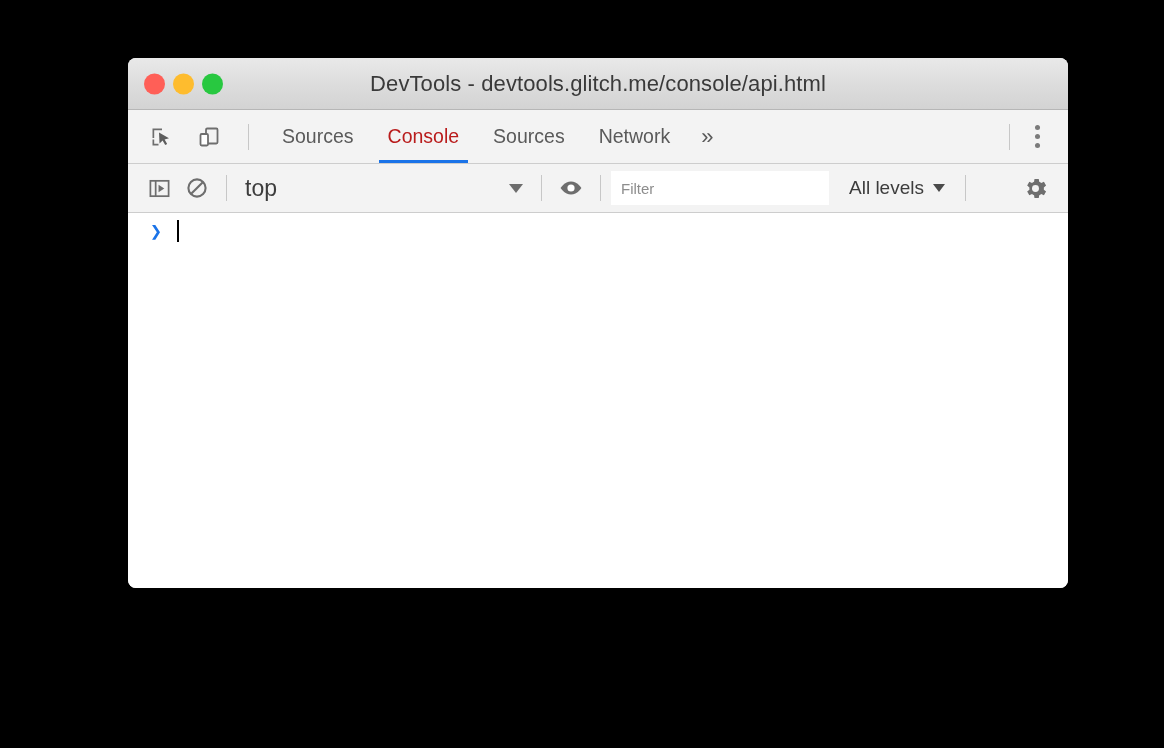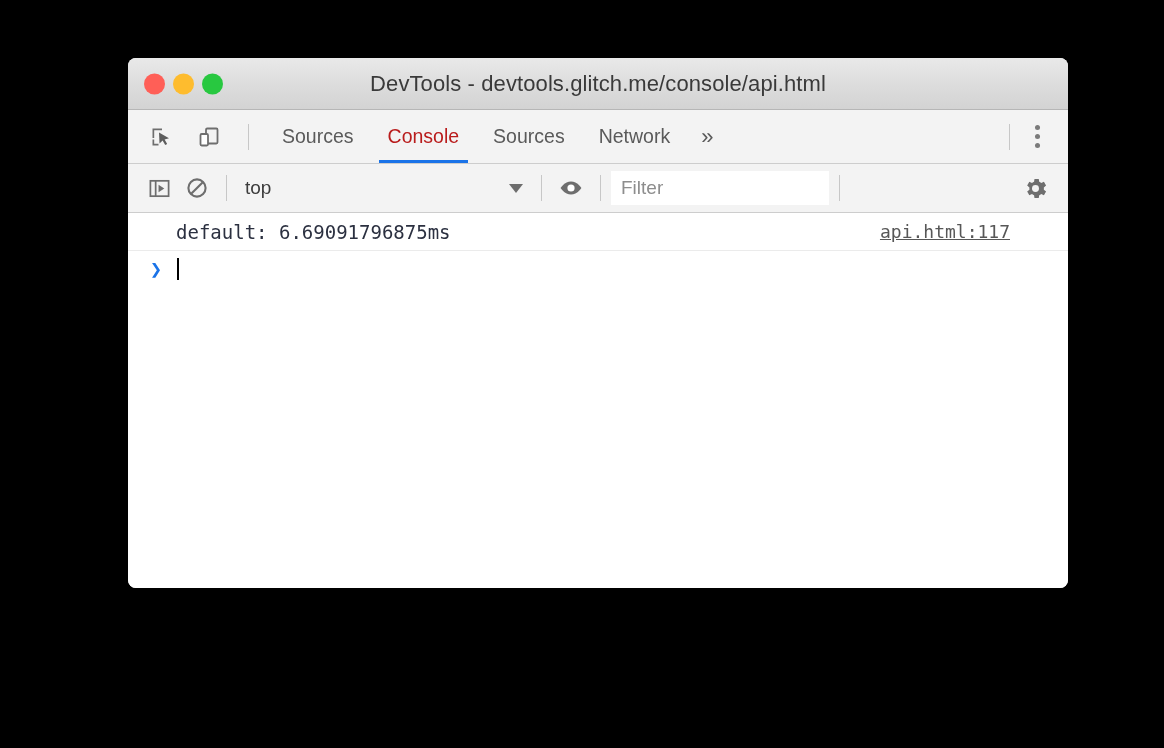--- a/index.html
+++ b/index.html
@@ -179,40 +179,40 @@
   .ctx-select {
     display: flex;
     align-items: center;
     width: 278px;
     height: 30px;
     padding: 0 8px;
     cursor: default;
     user-select: none;
   }
   .ctx-label {
-    font-size: 19px;
+    font-size: 23px;
     color: #3c3c3c;
     text-align: center;
   }
   .caret {
     margin-left: auto;
     width: 0;
     height: 0;
     border-left: 7px solid transparent;
     border-right: 7px solid transparent;
     border-top: 9px solid #6d6d6d;
   }
 
   .filter-input {
     width: 200px;
     height: 34px;
     background: #ffffff;
     border: none;
     outline: none;
-    font-size: 19px;
+    font-size: 15px;
     color: #3c3c3c;
     padding: 0 8px 0 10px;
     font-family: "Liberation Sans", sans-serif;
   }
   .filter-input::placeholder { color: #8d8d8d; opacity: 1; }
 
   .levels {
     display: flex;
     align-items: center;
     gap: 9px;
@@ -391,40 +391,40 @@
             <path d="M13 6.5 C6.5 6.5 2.6 13 2.6 13 C2.6 13 6.5 19.5 13 19.5 C19.5 19.5 23.4 13 23.4 13 C23.4 13 19.5 6.5 13 6.5 Z" fill="#6e6e6e"></path>
             <circle cx="13" cy="13" r="3.6" fill="#ffffff"></circle>
           </svg>
         </span>
       </div>
 
       <div class="vdiv"></div>
 
       <input class="filter-input" type="text" placeholder="Filter" style="">
 
+      <div class="levels">
+        <span class="levels-label">All levels</span>
+        <span class="caret-sm"></span>
+      </div>
 
       <div class="vdiv"></div>
 
       <div class="gear-wrap">
         <div class="icon-btn">
           <span>
             <svg width="27" height="27" viewBox="0 0 24 24">
               <path fill="#6e6e6e" d="M19.4 13.0a7.6 7.6 0 0 0 0-2l2.0-1.6-1.9-3.3-2.4 1a7.6 7.6 0 0 0-1.8-1l-.4-2.6h-3.8l-.4 2.6a7.6 7.6 0 0 0-1.8 1l-2.4-1-1.9 3.3 2.0 1.6a7.6 7.6 0 0 0 0 2l-2.0 1.6 1.9 3.3 2.4-1a7.6 7.6 0 0 0 1.8 1l.4 2.6h3.8l.4-2.6a7.6 7.6 0 0 0 1.8-1l2.4 1 1.9-3.3z"></path>
               <circle cx="12" cy="12" r="3.1" fill="#f3f3f3"></circle>
             </svg>
           </span>
         </div>
       </div>
     </div>
 
     <div class="console-body">
-      <div class="msg-row">
-        <span class="msg-text">default: 6.69091796875ms</span>
-        <span class="msg-link">api.html:117</span>
-      </div>
 
       <div class="prompt-row">
         <span class="prompt-arrow">❯</span>
         <span class="prompt-caret"></span>
       </div>
     </div>
 
   </div>
 </div>
 

